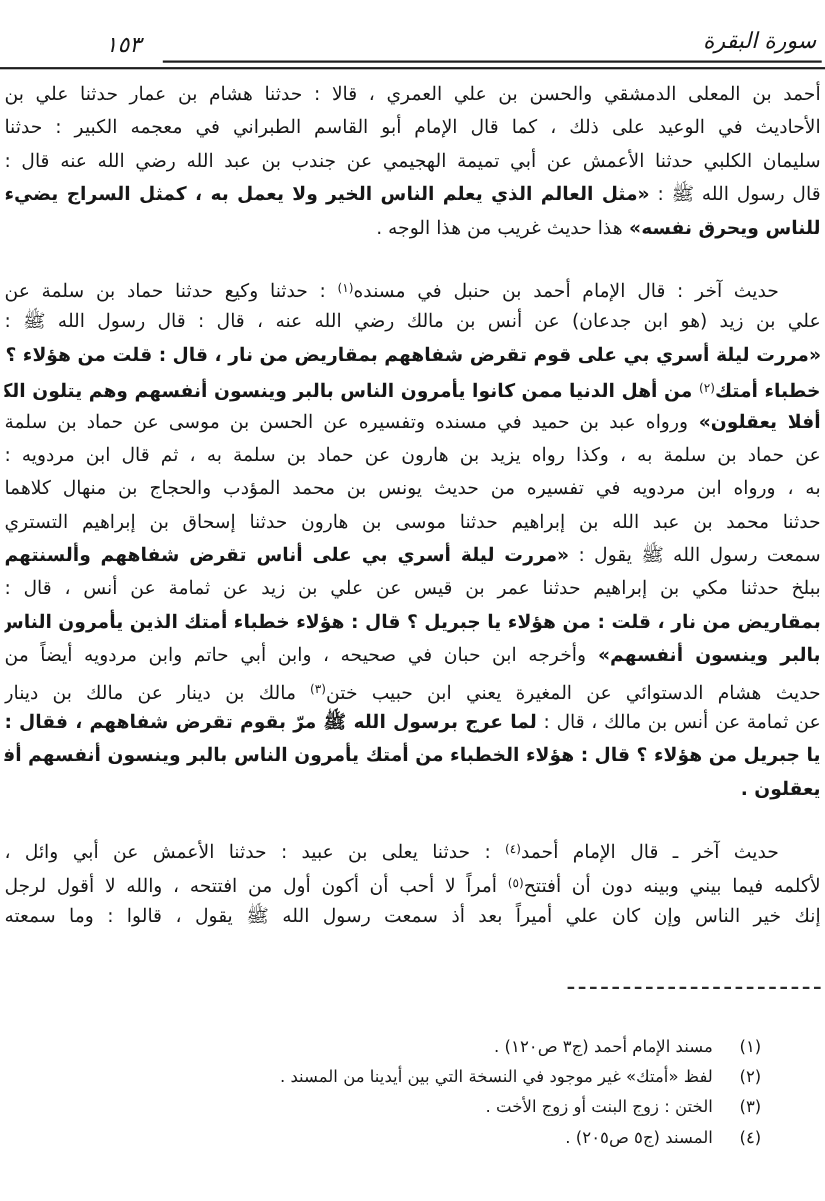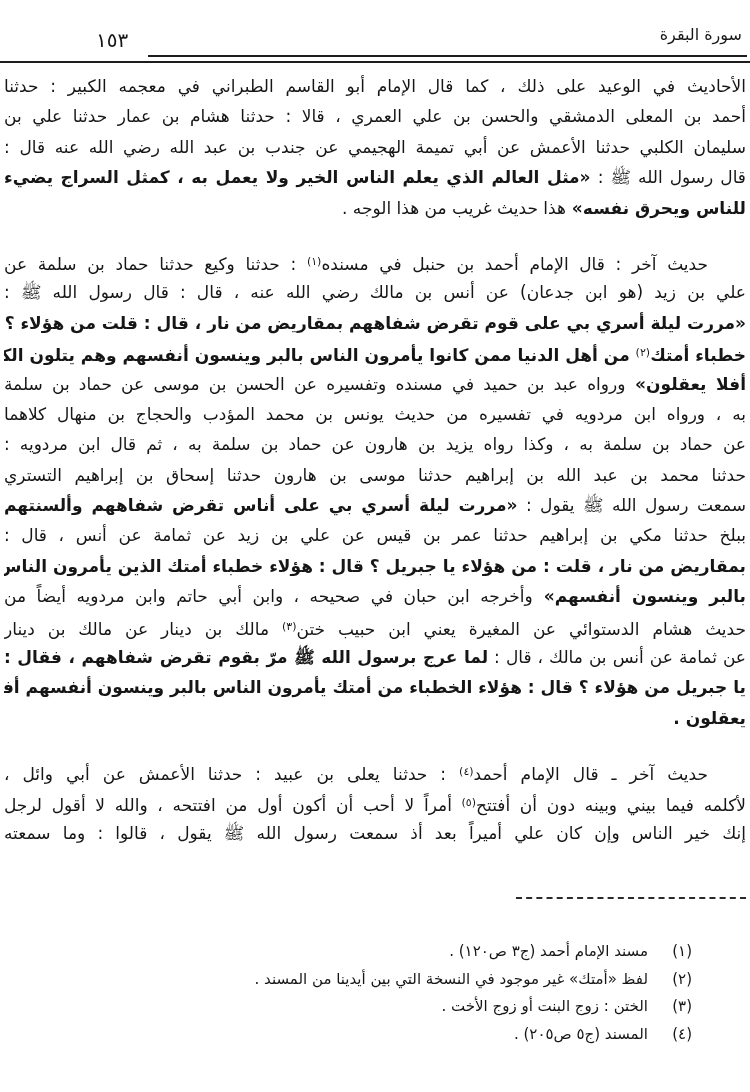--- a/index.html
+++ b/index.html
@@ -1,22 +1,22 @@
 <!DOCTYPE html>
 <html lang="ar" dir="rtl"><head>
 <meta charset="utf-8">
 <style>
   html,body{margin:0;padding:0;background:#e8e8e8;}
   .page{
     position:relative;width:750px;height:1092px;margin:0 auto;
     background:#ffffff;color:#161616;
     font-family:"DejaVu Sans",sans-serif;overflow:hidden;direction:rtl;
   }
-  .chapter{position:absolute;top:25px;right:8px;font-size:16px;}
-  .pagenum{position:absolute;top:28px;left:96px;font-size:20px;letter-spacing:2px;}
+  .chapter{position:absolute;top:25px;right:8px;font-size:20px;font-style:italic;}
+  .pagenum{position:absolute;top:28px;left:96px;font-size:20px;letter-spacing:2px;font-style:italic;}
   .rule-top{position:absolute;top:55px;left:148px;right:3px;height:2px;background:#1d1d1d;}
   .rule-bottom{position:absolute;top:61px;left:0;right:0;height:2px;background:#1d1d1d;}
   .body-text{position:absolute;top:71px;right:4px;left:4px;direction:rtl;}
   .para + .para{margin-top:24px;}
   .line{
     height:30.4px;line-height:30.4px;font-size:17px;
     text-align:justify;text-align-last:justify;
     white-space:nowrap;overflow:hidden;
   }
   .line.end{text-align-last:right;}
@@ -32,34 +32,34 @@
 <body>
 
 <div class="page">
   <div class="chapter">سورة البقرة</div>
   <div class="pagenum">١٥٣</div>
   <div class="rule-top"></div>
   <div class="rule-bottom"></div>
 
   <main class="body-text">
       <div class="para">
+        <div class="line"><span>أحمد بن المعلى الدمشقي والحسن بن علي العمري ، قالا : حدثنا هشام بن عمار حدثنا علي بن</span></div>
         <div class="line"><span>الأحاديث في الوعيد على ذلك ، كما قال الإمام أبو القاسم الطبراني في معجمه الكبير : حدثنا</span></div>
-        <div class="line"><span>أحمد بن المعلى الدمشقي والحسن بن علي العمري ، قالا : حدثنا هشام بن عمار حدثنا علي بن</span></div>
         <div class="line"><span>سليمان الكلبي حدثنا الأعمش عن أبي تميمة الهجيمي عن جندب بن عبد الله رضي الله عنه قال :</span></div>
         <div class="line"><span>قال رسول الله ﷺ : </span><span class="bold">«مثل العالم الذي يعلم الناس الخير ولا يعمل به ، كمثل السراج يضيء</span></div>
         <div class="line end"><span class="bold">للناس ويحرق نفسه» </span><span>هذا حديث غريب من هذا الوجه .</span></div>
       </div>
       <div class="para">
         <div class="line indent"><span>حديث آخر : قال الإمام أحمد بن حنبل في مسنده</span><span class="fnmark">(١)</span><span> : حدثنا وكيع حدثنا حماد بن سلمة عن</span></div>
         <div class="line"><span>علي بن زيد (هو ابن جدعان) عن أنس بن مالك رضي الله عنه ، قال : قال رسول الله ﷺ :</span></div>
         <div class="line"><span class="bold">«مررت ليلة أسري بي على قوم تقرض شفاههم بمقاريض من نار ، قال : قلت من هؤلاء ؟ قالوا :</span></div>
         <div class="line"><span class="bold">خطباء أمتك</span><span class="fnmark">(٢)</span><span class="bold"> من أهل الدنيا ممن كانوا يأمرون الناس بالبر وينسون أنفسهم وهم يتلون الكتاب</span></div>
         <div class="line"><span class="bold">أفلا يعقلون» </span><span>ورواه عبد بن حميد في مسنده وتفسيره عن الحسن بن موسى عن حماد بن سلمة</span></div>
+        <div class="line"><span>عن حماد بن سلمة به ، وكذا رواه يزيد بن هارون عن حماد بن سلمة به ، ثم قال ابن مردويه :</span></div>
         <div class="line"><span>به ، ورواه ابن مردويه في تفسيره من حديث يونس بن محمد المؤدب والحجاج بن منهال كلاهما</span></div>
-        <div class="line"><span>عن حماد بن سلمة به ، وكذا رواه يزيد بن هارون عن حماد بن سلمة به ، ثم قال ابن مردويه :</span></div>
         <div class="line"><span>حدثنا محمد بن عبد الله بن إبراهيم حدثنا موسى بن هارون حدثنا إسحاق بن إبراهيم التستري</span></div>
         <div class="line"><span>سمعت رسول الله ﷺ يقول : </span><span class="bold">«مررت ليلة أسري بي على أناس تقرض شفاههم وألسنتهم</span></div>
         <div class="line"><span>ببلخ حدثنا مكي بن إبراهيم حدثنا عمر بن قيس عن علي بن زيد عن ثمامة عن أنس ، قال :</span></div>
         <div class="line"><span class="bold">بمقاريض من نار ، قلت : من هؤلاء يا جبريل ؟ قال : هؤلاء خطباء أمتك الذين يأمرون الناس</span></div>
         <div class="line"><span class="bold">بالبر وينسون أنفسهم» </span><span>وأخرجه ابن حبان في صحيحه ، وابن أبي حاتم وابن مردويه أيضاً من</span></div>
         <div class="line"><span>حديث هشام الدستوائي عن المغيرة يعني ابن حبيب ختن</span><span class="fnmark">(٣)</span><span> مالك بن دينار عن مالك بن دينار</span></div>
         <div class="line"><span>عن ثمامة عن أنس بن مالك ، قال : </span><span class="bold">لما عرج برسول الله ﷺ مرّ بقوم تقرض شفاههم ، فقال :</span></div>
         <div class="line"><span class="bold">يا جبريل من هؤلاء ؟ قال : هؤلاء الخطباء من أمتك يأمرون الناس بالبر وينسون أنفسهم أفلا</span></div>
         <div class="line end"><span class="bold">يعقلون .</span></div>
       </div>

